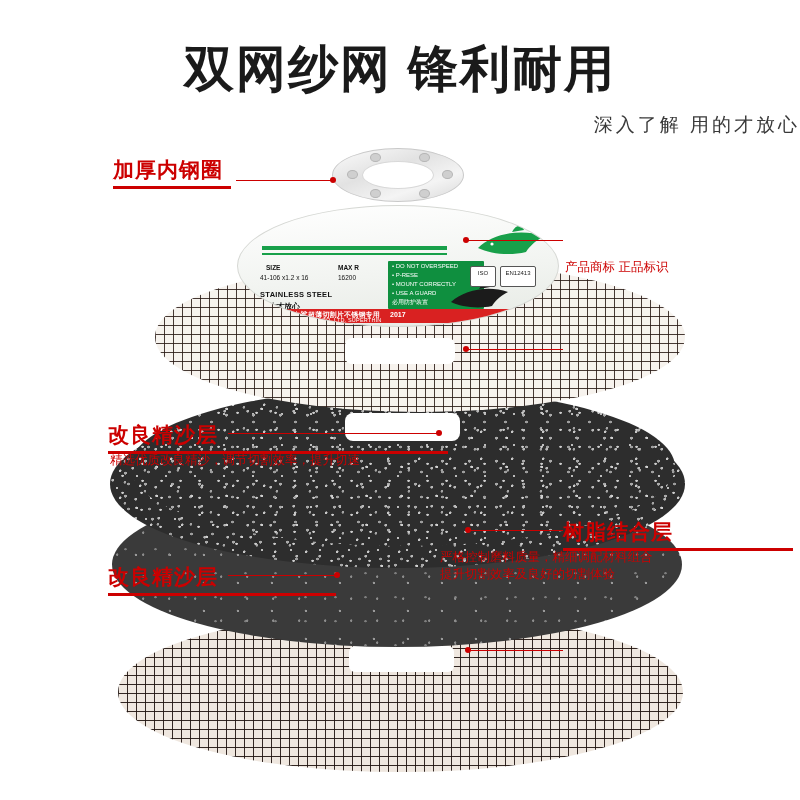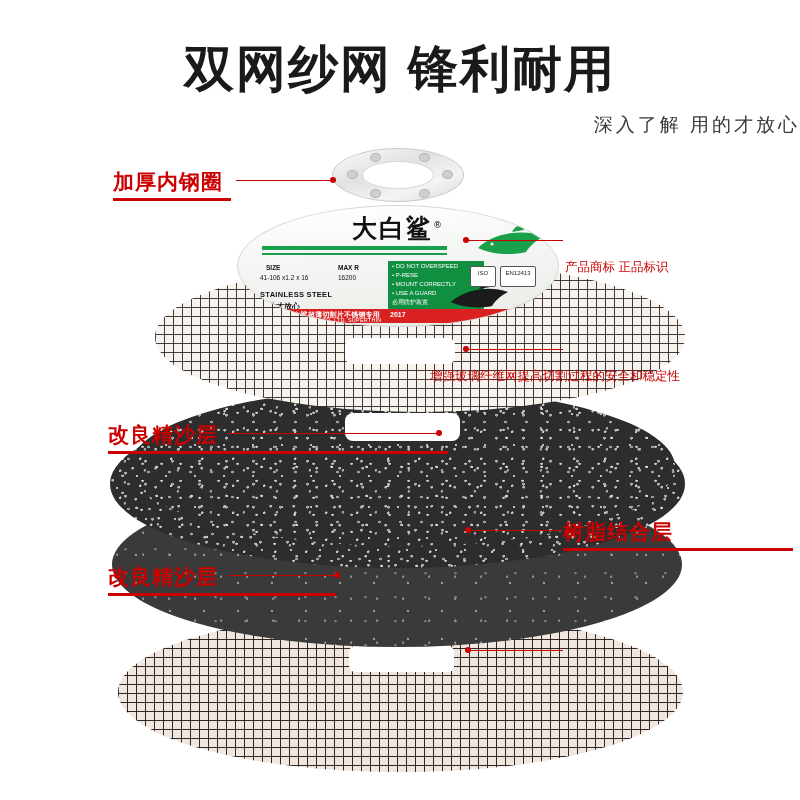--- a/index.html
+++ b/index.html
@@ -126,23 +126,20 @@
   <div class="hole" style="left:361px;top:482px;width:78px;height:50px;"></div>
 
   <div class="grit" style="left:128px;top:392px;width:545px;height:160px;opacity:0;"></div>
   <div class="grit" style="left:130px;top:388px;width:545px;height:158px;"></div>
   <div class="hole" style="left:345px;top:413px;width:115px;height:28px;border-radius:8px;"></div>
 
   <div class="mesh" style="left:155px;top:262px;width:530px;height:150px;"></div>
   <div class="hole" style="left:345px;top:338px;width:110px;height:26px;border-radius:7px;"></div>
 
   <div class="face" style="left:237px;top:205px;width:320px;height:120px;">
-    <div class="brand">
-      <span>大白鲨</span><span class="brand-reg">®</span>
-    </div>
     <div class="greenbar" style="left:24px;top:40px;width:185px;"></div>
     <div class="greenbar2" style="left:24px;top:47px;width:185px;"></div>
 
     <div class="spec" style="left:28px;top:58px;"><b>SIZE</b></div>
     <div class="spec" style="left:100px;top:58px;"><b>MAX R</b></div>
     <div class="spec" style="left:22px;top:68px;">41-106 x1.2 x 16</div>
     <div class="spec" style="left:100px;top:68px;">16200</div>
 
     <div class="steel-txt" style="left:22px;top:84px;">STAINLESS STEEL</div>
     <div class="cn-txt" style="left:22px;top:95px;">用的才放心</div>
@@ -176,52 +173,54 @@
 
   <div class="ring-outer" style="left:332px;top:148px;width:130px;height:52px;"></div>
   <div class="ring-inner" style="left:362px;top:161px;width:70px;height:26px;"></div>
   <div class="rivet" style="left:347px;top:170px;"></div>
   <div class="rivet" style="left:442px;top:170px;"></div>
   <div class="rivet" style="left:370px;top:153px;"></div>
   <div class="rivet" style="left:419px;top:153px;"></div>
   <div class="rivet" style="left:370px;top:189px;"></div>
   <div class="rivet" style="left:419px;top:189px;"></div>
 
-  <div class="label" style="left:113px;top:168px;">
+  <div class="label" style="left:113px;top:156px;">
     <span>加厚内钢圈</span>
     <span class="underline" style="width:118px;"></span>
   </div>
   <div class="leader" style="left:236px;top:180px;width:96px;"></div>
   <div class="dot" style="left:330px;top:177px;"></div>
 
   <div class="label" style="left:108px;top:421px;">
     <span>改良精沙层</span>
     <span class="underline" style="width:340px;"></span>
   </div>
+  <div class="desc" style="left:110px;top:452px;">精选优质改良精沙，调节切割效率，提升切速</div>
   <div class="leader" style="left:228px;top:433px;width:210px;"></div>
   <div class="dot" style="left:436px;top:430px;"></div>
 
   <div class="label" style="left:108px;top:563px;">
     <span>改良精沙层</span>
     <span class="underline" style="width:228px;"></span>
   </div>
   <div class="leader" style="left:228px;top:575px;width:108px;"></div>
   <div class="dot" style="left:334px;top:572px;"></div>
 
   <div class="desc" style="left:565px;top:259px;">产品商标 正品标识</div>
   <div class="leader" style="left:468px;top:240px;width:95px;"></div>
   <div class="dot" style="left:463px;top:237px;"></div>
 
-  <div class="desc" style="left:430px;top:368px;">增强玻璃纤维网提高切割过程的安全和稳定性</div>
   <div class="leader" style="left:468px;top:349px;width:95px;"></div>
   <div class="dot" style="left:463px;top:346px;"></div>
 
   <div class="label" style="left:563px;top:518px;">
     <span>树脂结合层</span>
     <span class="underline" style="width:230px;"></span>
   </div>
+  <div class="desc" style="left:440px;top:549px;white-space:pre-line;">严格控制磨料质量，精细调配材料组合
+提升切割效率及良好的切割体验</div>
   <div class="leader" style="left:470px;top:530px;width:93px;"></div>
   <div class="dot" style="left:465px;top:527px;"></div>
 
   <div class="leader" style="left:470px;top:650px;width:93px;"></div>
   <div class="dot" style="left:465px;top:647px;"></div>
 
 </div>
 
 </body></html>

